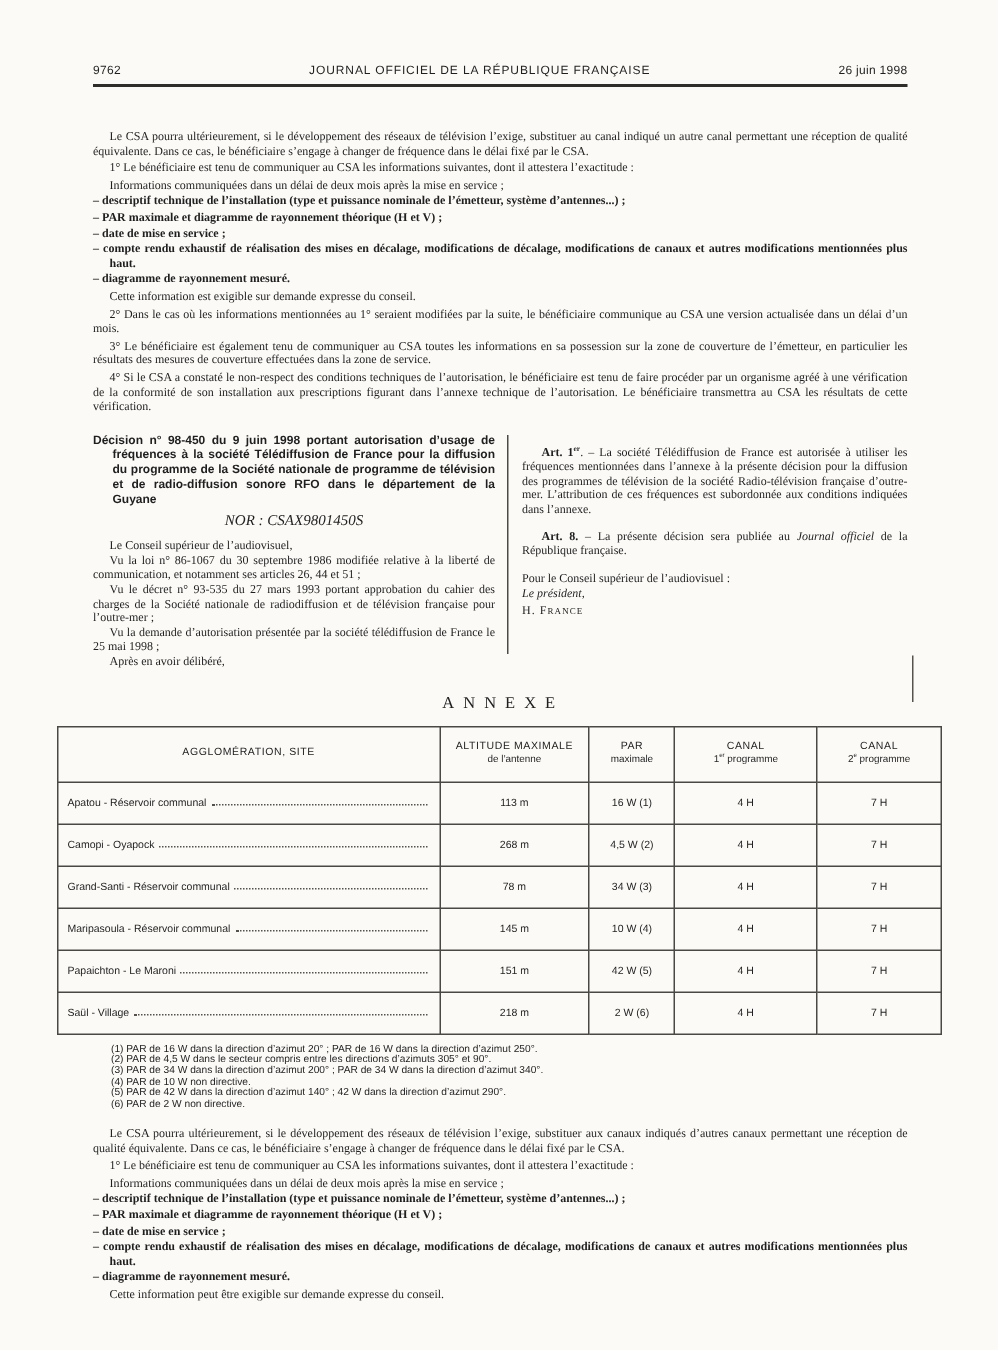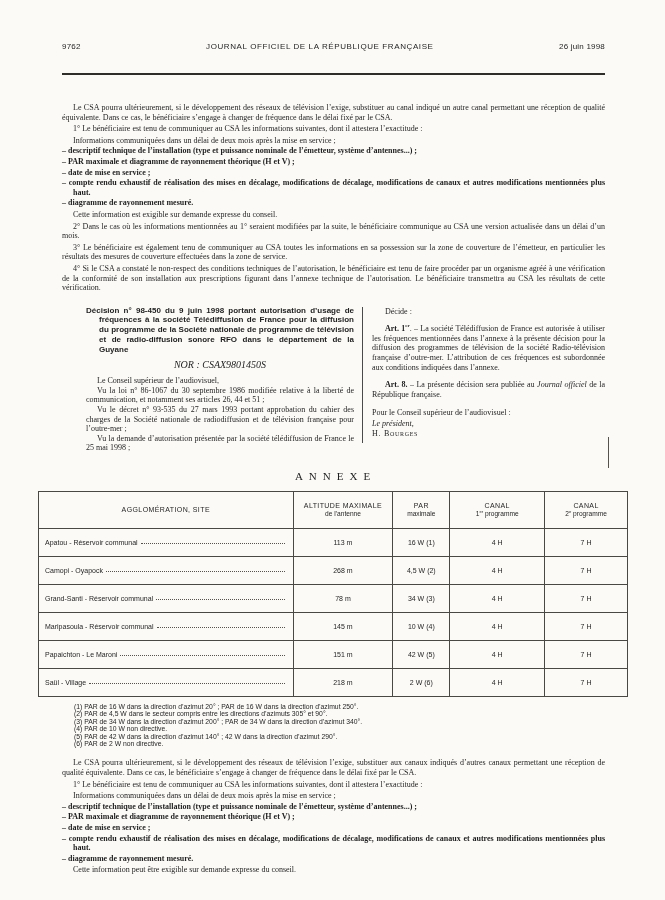--- a/index.html
+++ b/index.html
@@ -12,34 +12,34 @@
     position:relative;
     overflow:hidden;
   }
   .page{padding-top:42px;}
   
   .pg-header{
     margin:0 60px 0 62px;
     display:flex;align-items:flex-end;justify-content:space-between;
     font-family:"Liberation Sans", sans-serif;
     font-size:8px;letter-spacing:.2px;
-    padding-bottom:22px;
+    padding-bottom:5px;
     border-bottom:2.5px solid #2f2d2a;
   }
   .pg-header .jtitle{letter-spacing:.6px;}
   
   .content{margin:0 60px 0 62px;text-align:justify;line-height:9.6px;}
   .intro{margin-top:28px;}
   .outro{margin-top:11px;}
   p.para{margin:0;}
   p.p-indent{text-indent:11px;margin-top:2px;}
   p.p-dash{padding-left:11px;text-indent:-11px;margin-top:1px;font-weight:bold;}
   
   .cols{display:flex;margin-top:13px;text-align:justify;}
-  .col-left{width:268px;margin-left:24px;}
+  .col-left{width:268px;}
   .col-div{width:1px;background:#4a4a4a;margin:1px 9px 10px 8px;}
   .col-right{flex:1;}
   .dec-title{
     font-family:"Liberation Sans", sans-serif;
     font-weight:bold;font-size:8px;line-height:9.8px;
     padding-left:13px;text-indent:-13px;margin:0;
   }
   .nor{font-style:italic;font-size:10px;text-align:center;margin:5px 0 7px;}
   .recital{margin:0;text-indent:11px;line-height:9.6px;}
   .decide{margin:1px 0 0;text-indent:13px;}
@@ -116,31 +116,31 @@
 
   <section class="content cols">
     <div class="col-left">
       <p class="dec-title">Décision n° 98-450 du 9 juin 1998 portant autorisation d’usage de fréquences à la société Télédiffusion de France pour la diffusion du programme de la Société nationale de programme de télévision et de radio-diffusion sonore RFO dans le département de la Guyane</p>
       <p class="nor">NOR : CSAX9801450S</p>
       <div>
           <p class="recital">Le Conseil supérieur de l’audiovisuel,</p>
           <p class="recital">Vu la loi n° 86-1067 du 30 septembre 1986 modifiée relative à la liberté de communication, et notamment ses articles 26, 44 et 51 ;</p>
           <p class="recital">Vu le décret n° 93-535 du 27 mars 1993 portant approbation du cahier des charges de la Société nationale de radiodiffusion et de télévision française pour l’outre-mer ;</p>
           <p class="recital">Vu la demande d’autorisation présentée par la société télédiffusion de France le 25 mai 1998 ;</p>
+          <p class="recital">Après en avoir délibéré,</p>
         </div>
     </div>
     <div class="col-div"></div>
     <div class="col-right">
-      <p class="decide">Décide :</p>
       <p class="article"><b><span>Art. 1</span><sup>er</sup></b><span>. – La société Télédiffusion de France est autorisée à utiliser les fréquences mentionnées dans l’annexe à la présente décision pour la diffusion des programmes de télévision de la société Radio-télévision française d’outre-mer. L’attribution de ces fréquences est subordonnée aux conditions indiquées dans l’annexe.</span></p>
       <p class="article"><b><span>Art. 8.</span></b><span> – La présente décision sera publiée au </span><span class="it">Journal officiel</span><span> de la République française.</span></p>
       <div class="sig">
         <div>Pour le Conseil supérieur de l’audiovisuel :</div>
         <div class="pres">Le président,</div>
-        <div class="name">H. Bourges</div>
+        <div class="name">H. France</div>
       </div>
     </div>
   </section>
 
   <div class="annexe-head">ANNEXE</div>
 
   <table class="annexe">
     <colgroup>
       <col style="width:255px">
         <col style="width:100px">

